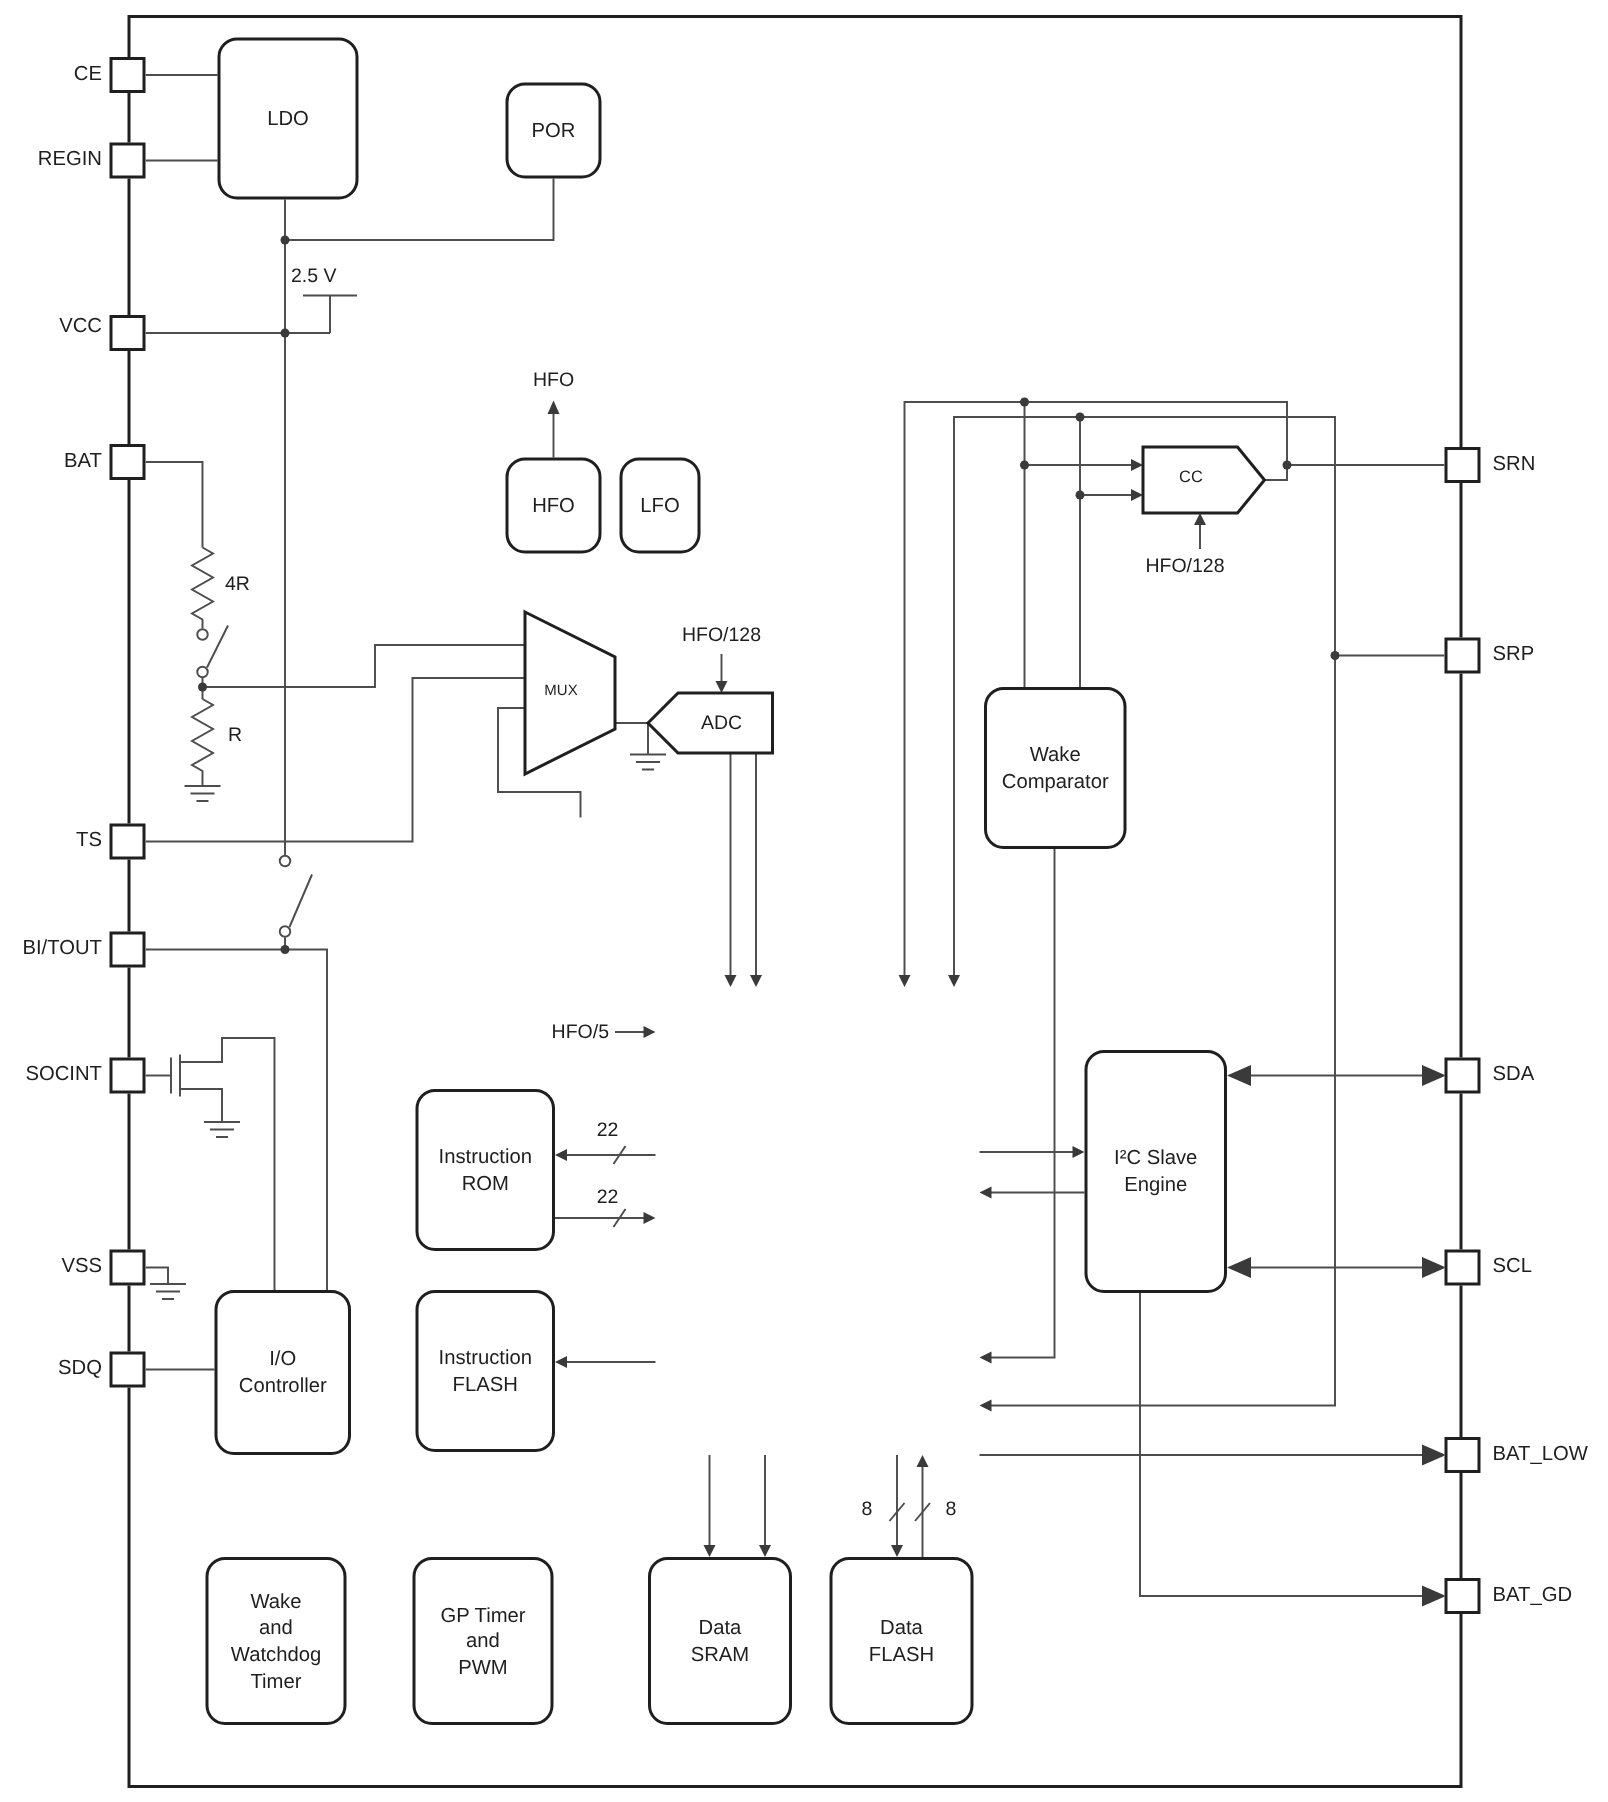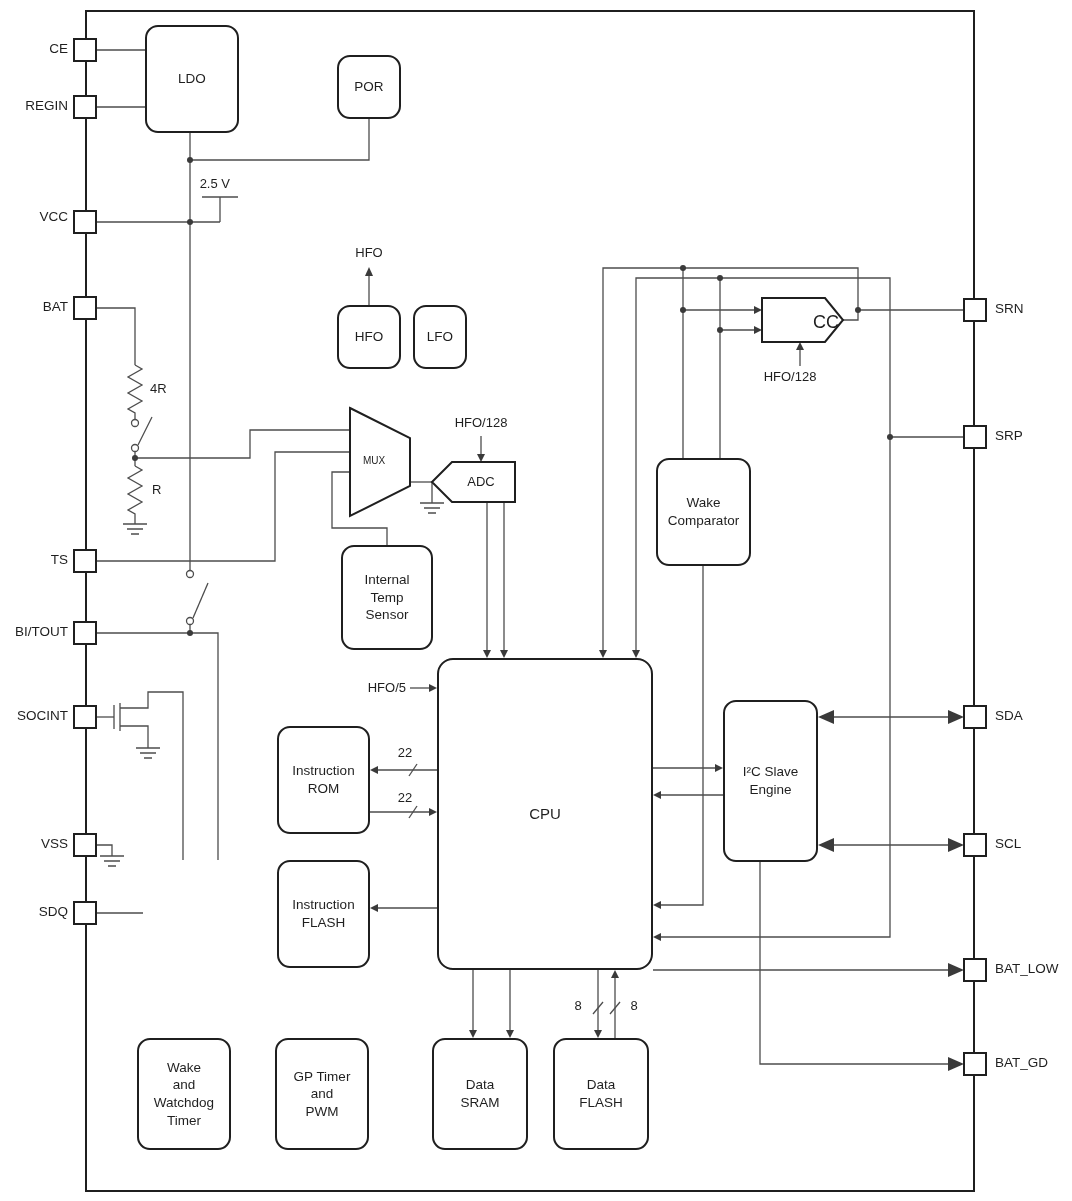--- a/index.html
+++ b/index.html
@@ -165,39 +165,35 @@
     </div>
   <div class="block" style="left:337px;top:55px;width:64px;height:64px">
       <span class="blabel">POR</span>
     </div>
   <div class="block" style="left:337px;top:305px;width:64px;height:64px">
       <span class="blabel">HFO</span>
     </div>
   <div class="block" style="left:413px;top:305px;width:54px;height:64px">
       <span class="blabel">LFO</span>
     </div>
-  <div class="block" style="left:341px;top:545px;width:92px;height:105px">
-      <span class="blabel">Internal
-Temp
-Sensor</span>
-    </div>
   <div class="block" style="left:656px;top:458px;width:95px;height:108px">
       <span class="blabel">Wake
 Comparator</span>
     </div>
-  <div class="block cpu" style="left:437px;top:658px;width:216px;height:312px;border-radius:16px">
-      <span class="blabel">CPU</span>
-    </div>
   <div class="block" style="left:277px;top:726px;width:93px;height:108px">
       <span class="blabel">Instruction
 ROM</span>
     </div>
   <div class="block" style="left:277px;top:860px;width:93px;height:108px">
       <span class="blabel">Instruction
 FLASH</span>
+    </div>
+  <div class="block" style="left:143px;top:860px;width:91px;height:110px">
+      <span class="blabel">I/O
+Controller</span>
     </div>
   <div class="block" style="left:723px;top:700px;width:95px;height:162px">
       <span class="blabel">I²C Slave
 Engine</span>
     </div>
   <div class="block" style="left:137px;top:1038px;width:94px;height:112px">
       <span class="blabel">Wake
 and
 Watchdog
 Timer</span>
@@ -211,21 +207,21 @@
       <span class="blabel">Data
 SRAM</span>
     </div>
   <div class="block" style="left:553px;top:1038px;width:96px;height:112px">
       <span class="blabel">Data
 FLASH</span>
     </div>
 
   <div class="shape-label" style="left:351px;top:455px;width:46px;font-size:10px">MUX</div>
   <div class="shape-label" style="left:452px;top:474px;width:58px;font-size:13px">ADC</div>
-  <div class="shape-label" style="left:800px;top:312px;width:52px;font-size:18px">CC</div>
+  <div class="shape-label" style="left:768px;top:312px;width:52px;font-size:11px">CC</div>
 
   <div class="pin-label pl" style="top:41px">CE</div>
   <div class="pin-box" style="left:73px;top:38px"></div>
   <div class="pin-label pl" style="top:98px">REGIN</div>
   <div class="pin-box" style="left:73px;top:95px"></div>
   <div class="pin-label pl" style="top:209px">VCC</div>
   <div class="pin-box" style="left:73px;top:210px"></div>
   <div class="pin-label pl" style="top:299px">BAT</div>
   <div class="pin-box" style="left:73px;top:296px"></div>
   <div class="pin-label pl" style="top:552px">TS</div>
@@ -245,21 +241,21 @@
   <div class="pin-box" style="left:963px;top:425px"></div>
   <div class="pin-label pr" style="top:708px">SDA</div>
   <div class="pin-box" style="left:963px;top:705px"></div>
   <div class="pin-label pr" style="top:836px">SCL</div>
   <div class="pin-box" style="left:963px;top:833px"></div>
   <div class="pin-label pr" style="top:961px">BAT_LOW</div>
   <div class="pin-box" style="left:963px;top:958px"></div>
   <div class="pin-label pr" style="top:1055px">BAT_GD</div>
   <div class="pin-box" style="left:963px;top:1052px"></div>
 
-  <div class="ann" style="left:178px;top:176px;width:52px;text-align:right">2.5 V</div>
+  <div class="ann" style="left:194px;top:176px;width:52px;text-align:left">2.5 V</div>
   <div class="ann" style="left:150px;top:381px;width:40px">4R</div>
   <div class="ann" style="left:152px;top:482px;width:30px">R</div>
   <div class="ann" style="left:343px;top:245px;width:52px;text-align:center">HFO</div>
   <div class="ann" style="left:444px;top:415px;width:74px;text-align:center">HFO/128</div>
   <div class="ann" style="left:753px;top:369px;width:74px;text-align:center">HFO/128</div>
   <div class="ann" style="left:340px;top:680px;width:66px;text-align:right">HFO/5</div>
   <div class="ann" style="left:392px;top:745px;width:26px;text-align:center">22</div>
   <div class="ann" style="left:392px;top:790px;width:26px;text-align:center">22</div>
   <div class="ann" style="left:568px;top:998px;width:20px;text-align:center">8</div>
   <div class="ann" style="left:624px;top:998px;width:20px;text-align:center">8</div>

